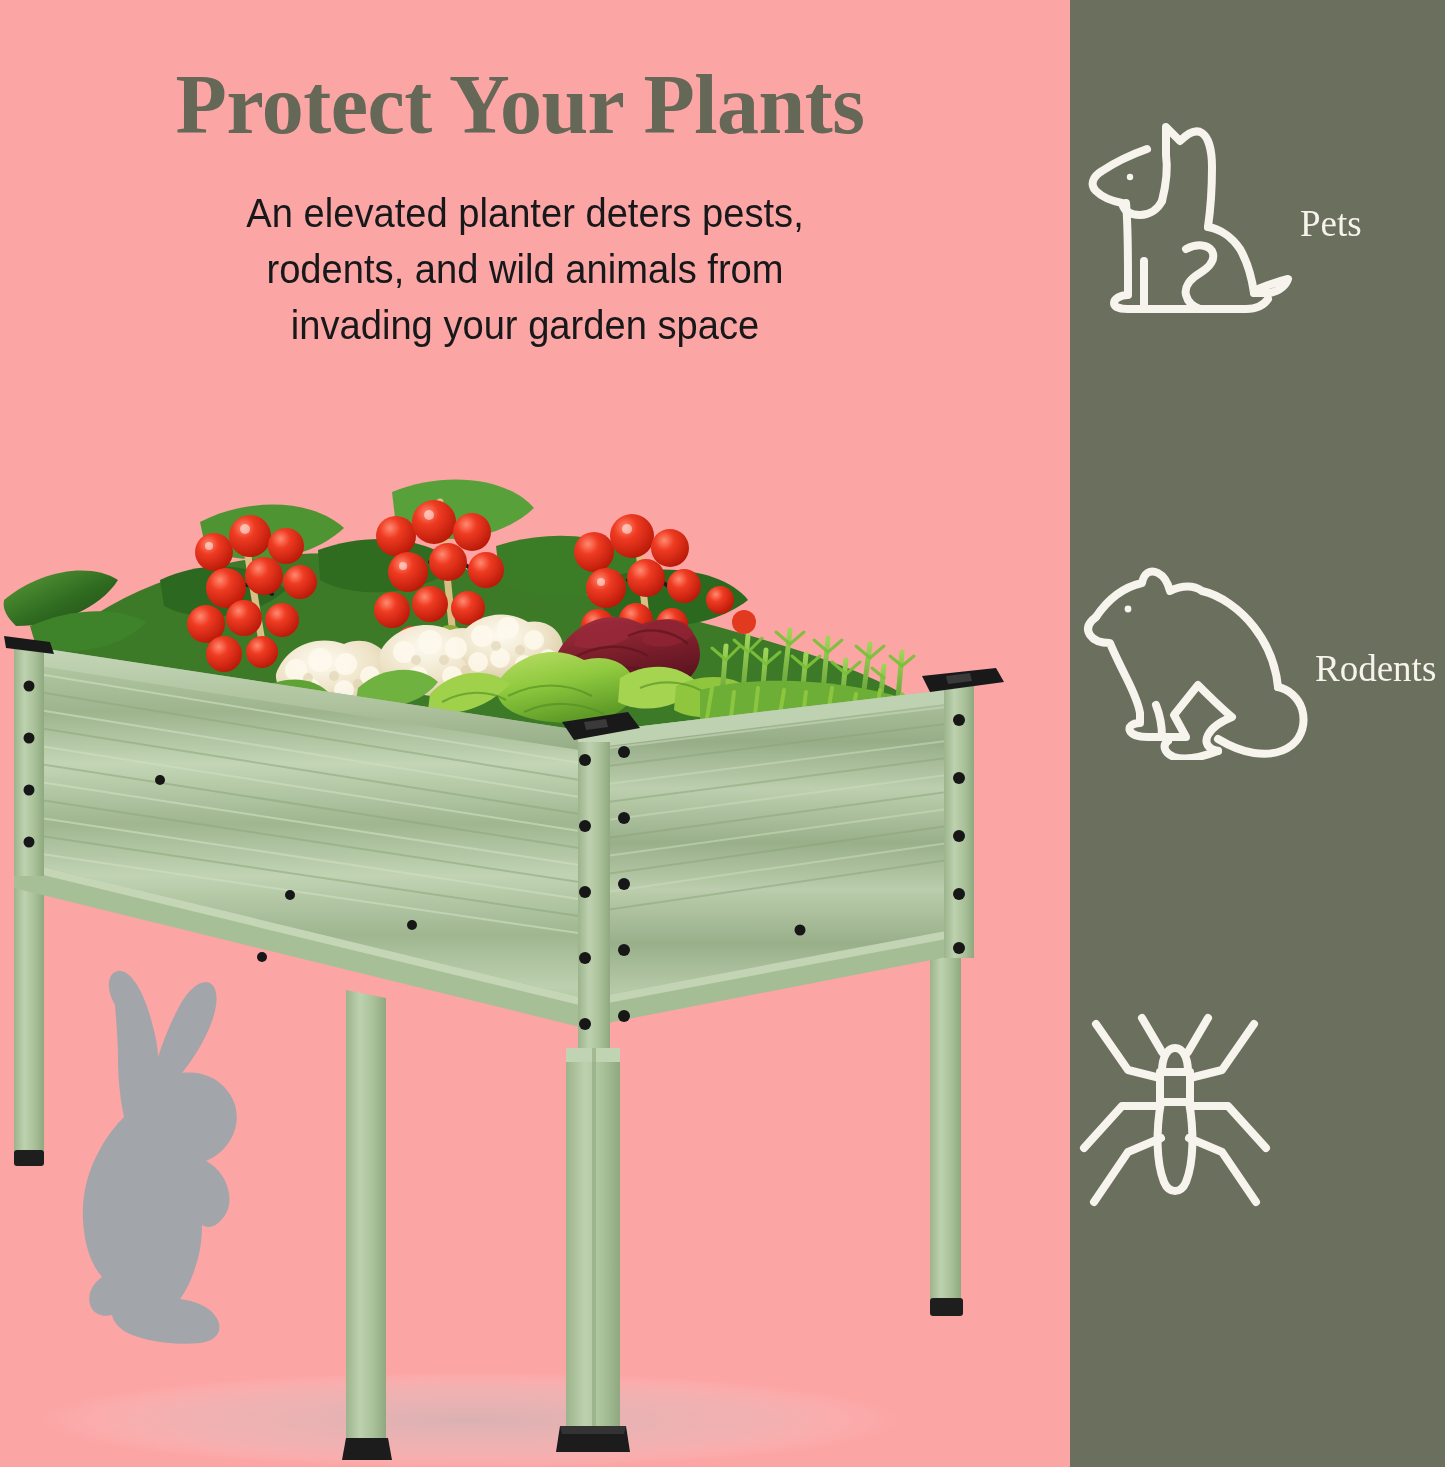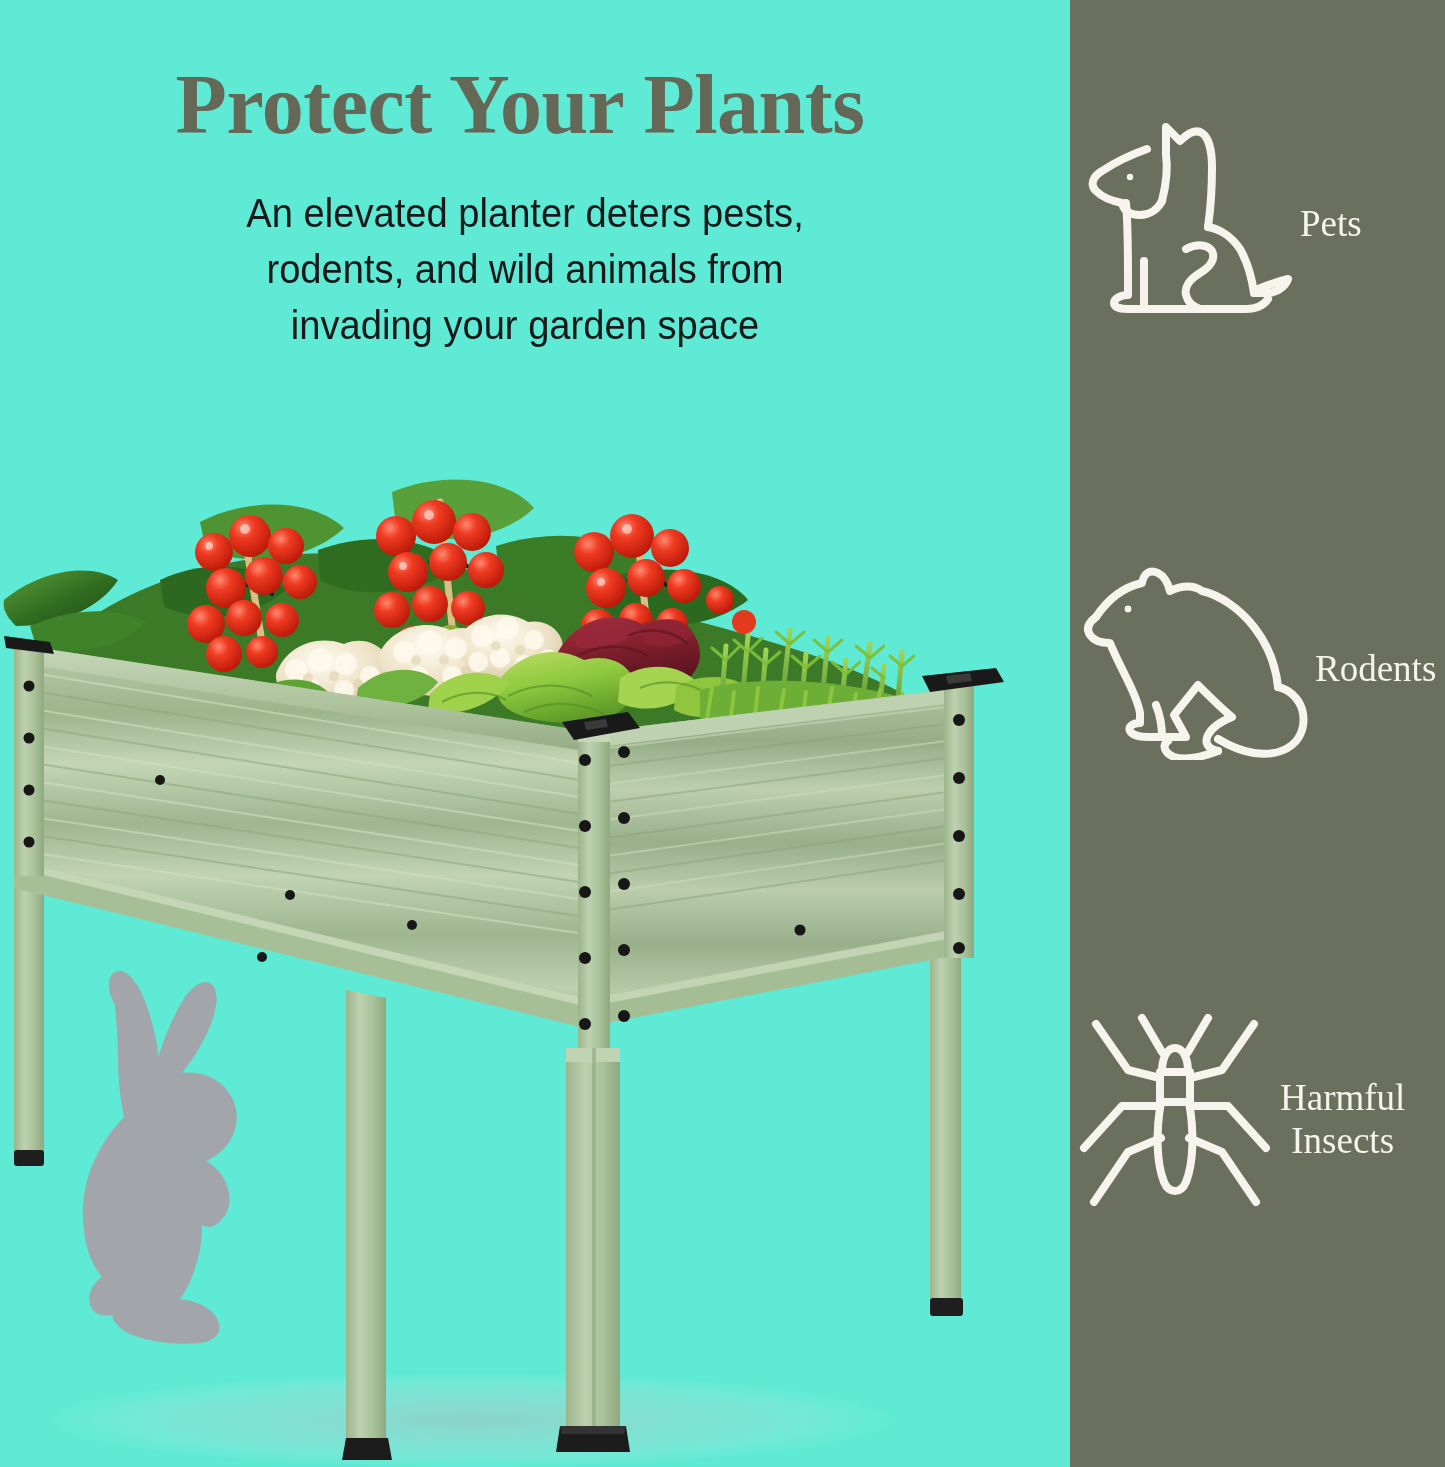--- a/index.html
+++ b/index.html
@@ -6,21 +6,21 @@
   * { margin:0; padding:0; box-sizing:border-box; }
   html,body { width:1445px; height:1467px; }
   body {
     background:#ffffff;
     font-family:"Liberation Sans", sans-serif;
     overflow:hidden;
     position:relative;
   }
 
   
-  #stage { position:absolute; inset:0; width:1445px; height:1467px; background:#5eead4; }
+  #stage { position:absolute; inset:0; width:1445px; height:1467px; background:#fca5a5; }
 
   
   #left-col { position:absolute; left:0; top:0; width:1070px; height:1467px; }
 
   #headline {
     position:absolute; left:0; top:62px; width:1040px;
     text-align:center;
     font-family:"Liberation Serif", serif;
     font-size:84px; line-height:1.02;
     color:#656857;
@@ -596,19 +596,15 @@
                  C124 152 124 120 119 92 Z"></path>
 
         <path d="M90 68 L58 60 L26 14"></path>
         <path d="M89 96 L52 96 L14 138"></path>
         <path d="M91 128 L58 142 L24 192"></path>
 
         <path d="M120 68 L152 60 L184 14"></path>
         <path d="M121 96 L158 96 L196 138"></path>
         <path d="M119 128 L152 142 L186 192"></path>
       </svg>
-      <div class="feature-label">
-        <div>Harmful</div>
-        <div>Insects</div>
-      </div>
     </div>
   </aside>
 </div>
 
 </body></html>

